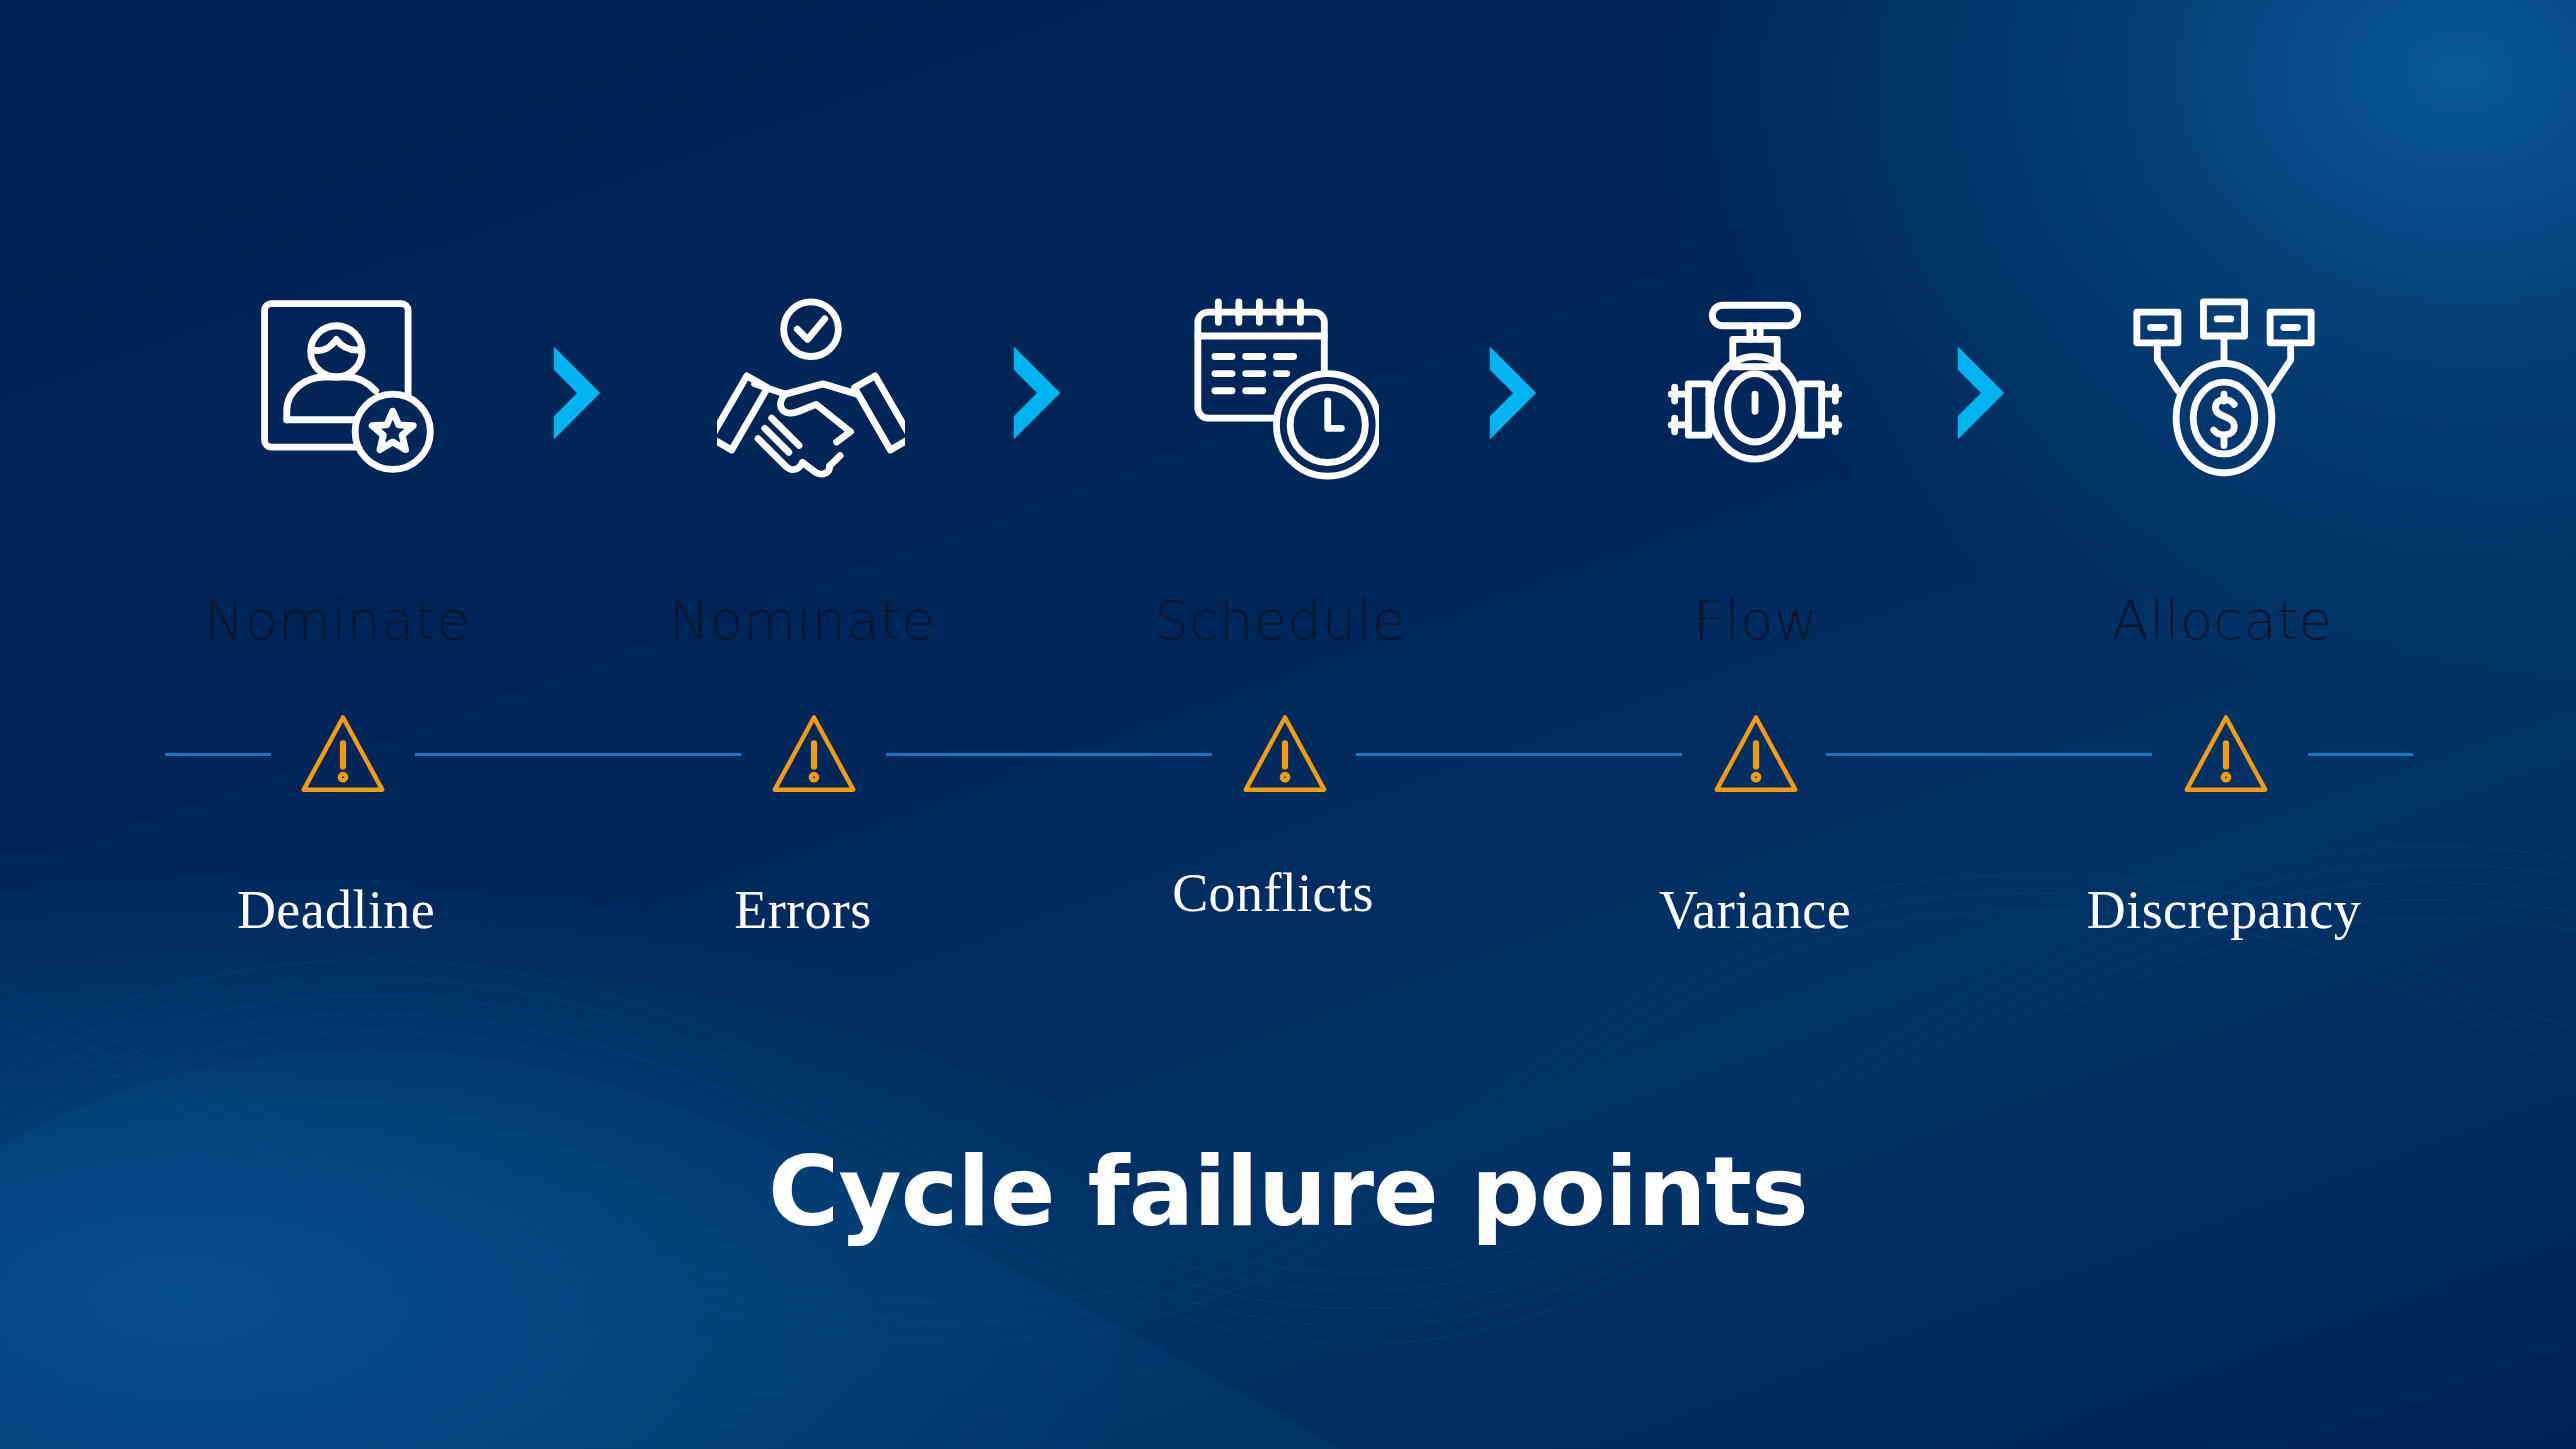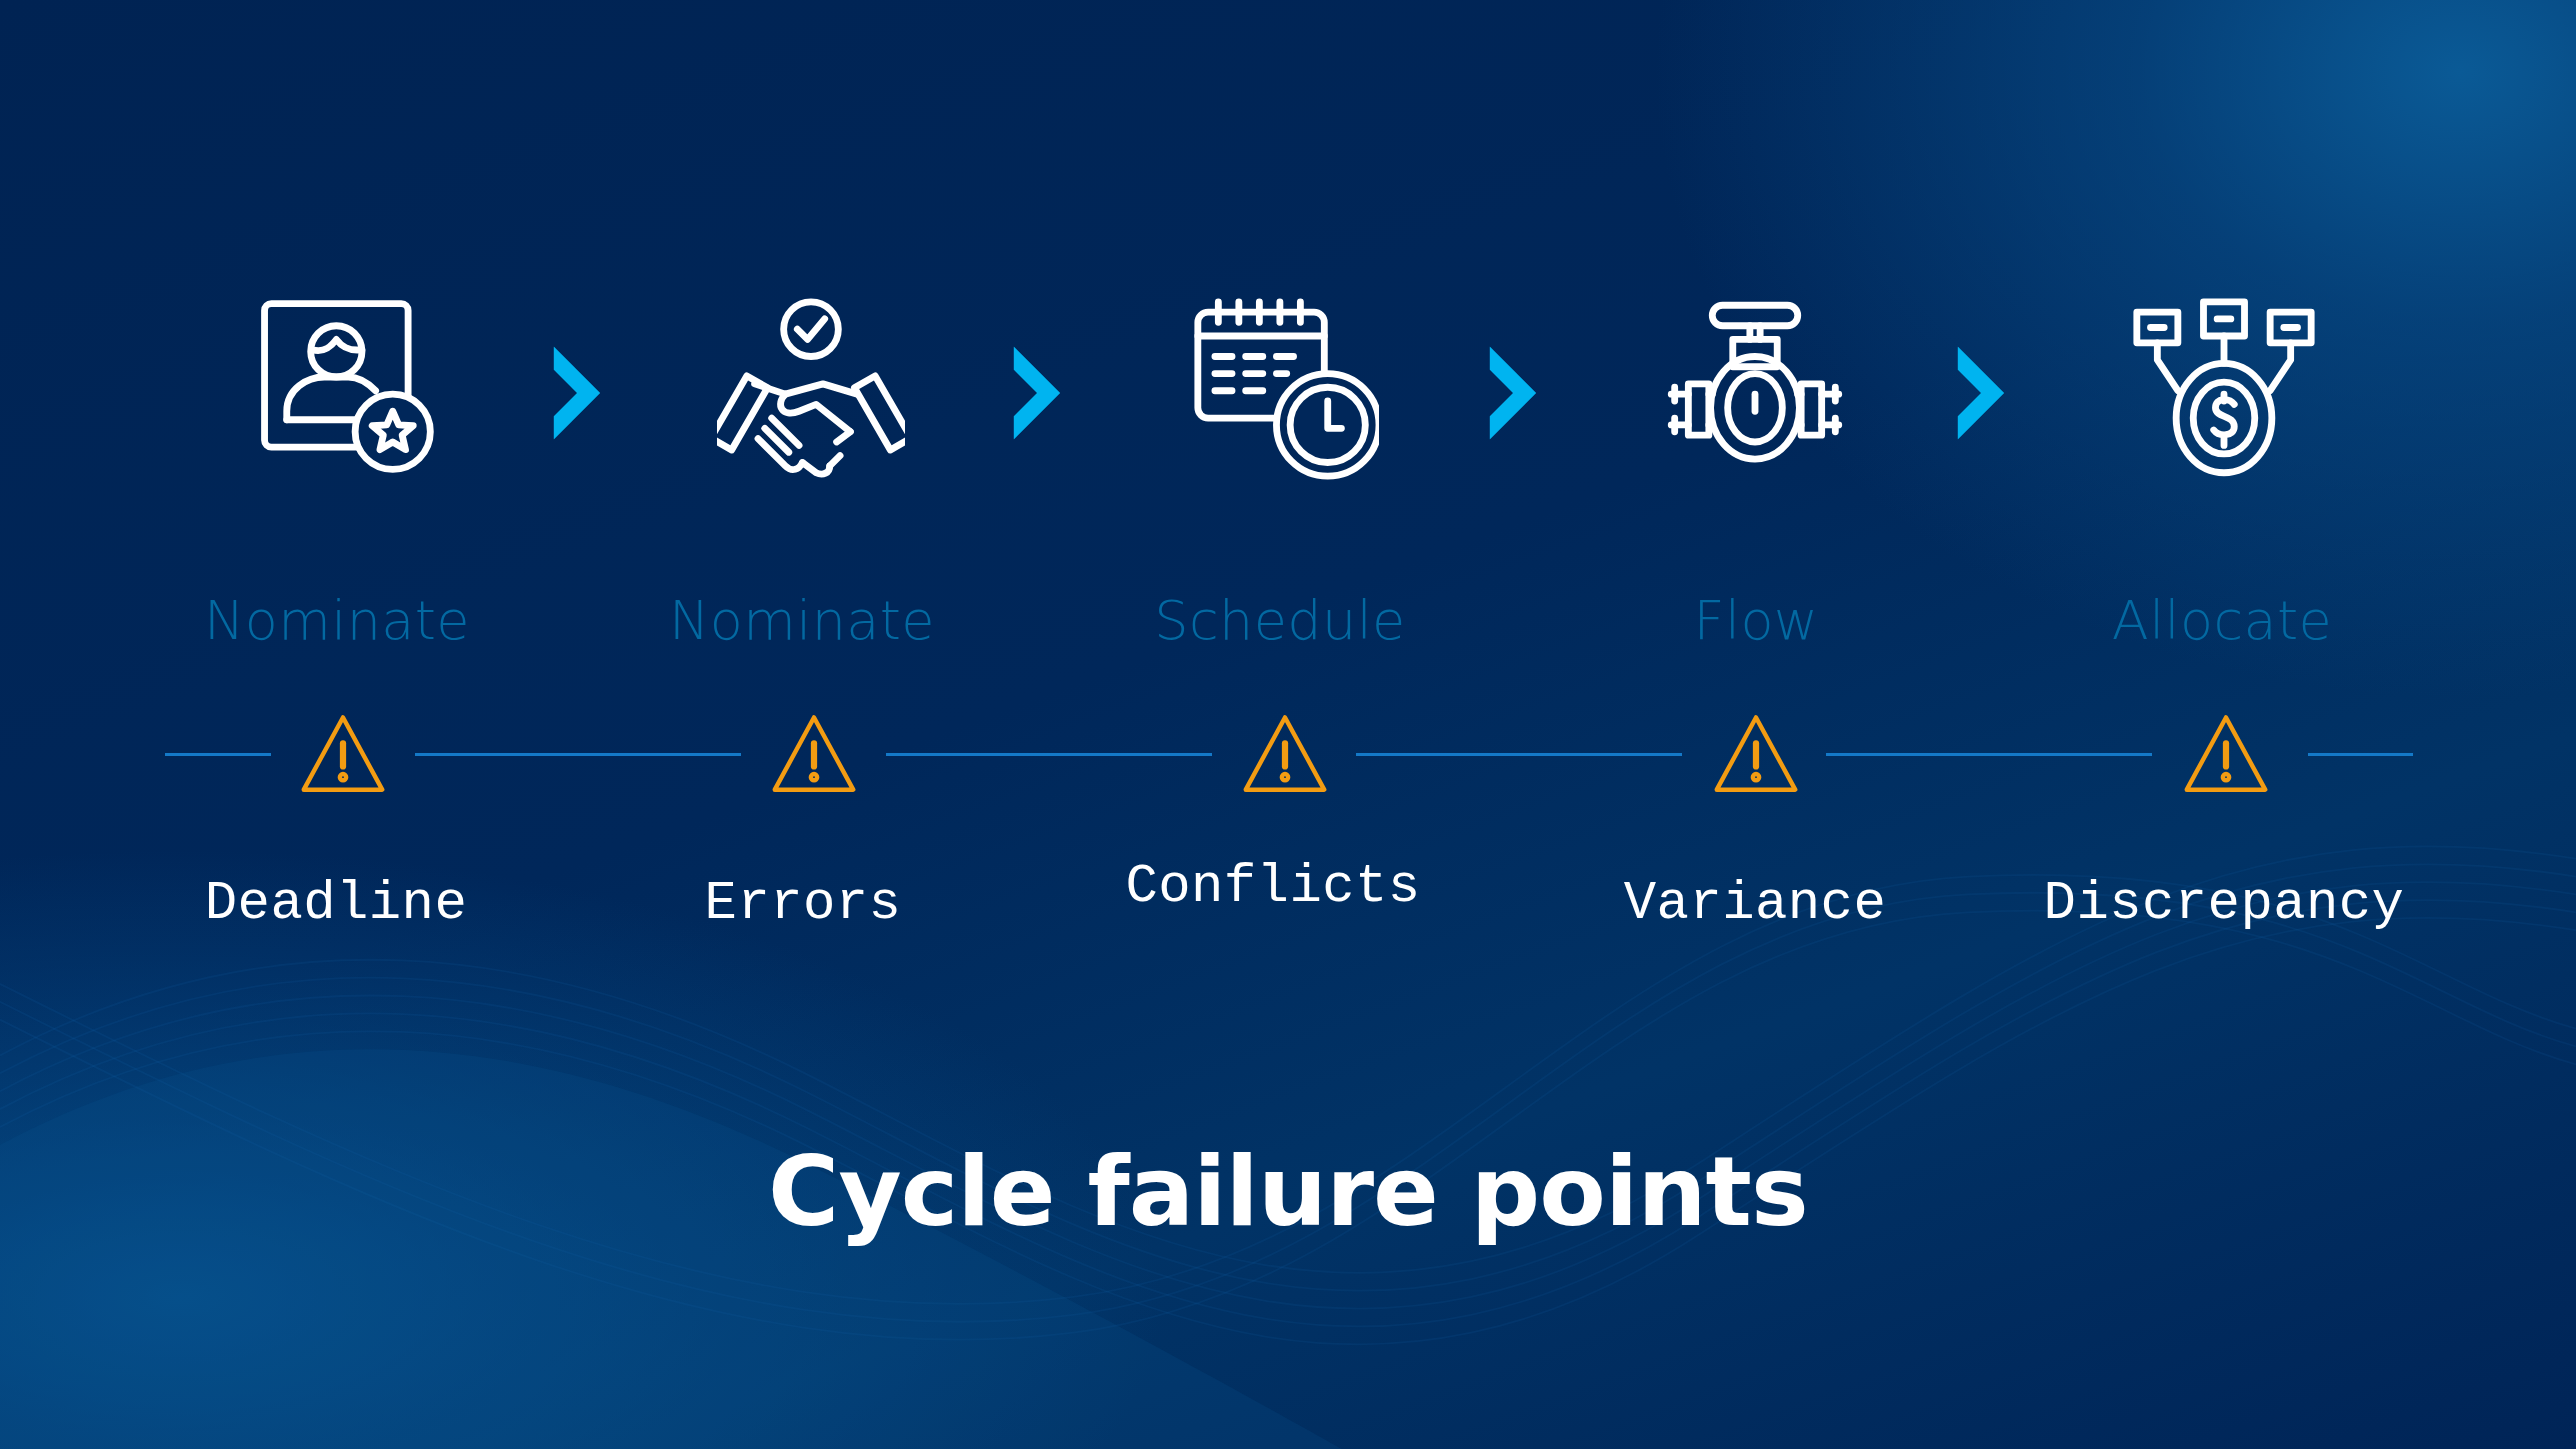--- a/index.html
+++ b/index.html
@@ -8,23 +8,23 @@
     font-family:"Liberation Sans", "DejaVu Sans", sans-serif;
     background:
       radial-gradient(ellipse 805px 626px at 2460px 72px, #0a5a96 0%, rgba(8,80,140,0.6) 40%, rgba(0,36,84,0) 100%),
       radial-gradient(ellipse 984px 447px at 179px 1297px, rgba(6,88,150,0.75) 0%, rgba(0,36,84,0) 100%),
       linear-gradient(160deg, #002353 0%, #00275a 45%, #013366 70%, #002457 100%);
     color:#fff;
   }
   .waves { position:absolute; left:0; top:0; width:2576px; height:1449px; pointer-events:none; }
   .step-icon { position:absolute; width:188px; height:188px; transform:translate(-50%,-50%); }
   .chev { position:absolute; width:50px; height:93px; transform:translate(-50%,-50%); }
-  .step-label { position:absolute; transform:translate(-50%,-50%); font-size:54px; font-weight:300; color:#0369a1; white-space:nowrap; letter-spacing:0.4px; font-family:"DejaVu Sans", sans-serif; font-weight:200;}
+  .step-label { position:absolute; transform:translate(-50%,-50%); font-size:54px; font-weight:300; color:#0f172a; white-space:nowrap; letter-spacing:0.4px; font-family:"DejaVu Sans", sans-serif; font-weight:200;}
   .warn { position:absolute; width:86px; height:82px; transform:translate(-50%,-50%); }
-  .fail-label { position:absolute; transform:translate(-50%,-50%); font-size:54px; color:#ffffff; white-space:nowrap; font-family:Liberation Mono, monospace; font-weight:200; letter-spacing:0.4px;}
+  .fail-label { position:absolute; transform:translate(-50%,-50%); font-size:54px; color:#ffffff; white-space:nowrap; font-family:Liberation Serif, serif; font-weight:200; letter-spacing:0.4px;margin-top:7px;}
   .hline { position:absolute; height:2.7px; background:#1479c8; }
   .title { position:absolute; left:50%; top:1191px; transform:translate(-50%,-50%); font-size:97px; font-weight:700; color:#ffffff; white-space:nowrap; font-family:"DejaVu Sans", sans-serif; letter-spacing:-0.9px;text-align:right;}
 </style>
 </head>
 <body>
 
 <svg class="waves" viewBox="0 0 2880 1620">
   <g fill="none" stroke="#1a78c0" stroke-opacity="0.10" stroke-width="2">
     <path d="M0 1180 C 300 1020, 600 1050, 900 1200 S 1500 1560, 1900 1300 S 2500 900, 2880 960"></path>
     <path d="M0 1200 C 300 1040, 600 1070, 900 1220 S 1500 1580, 1900 1320 S 2500 920, 2880 980"></path>

